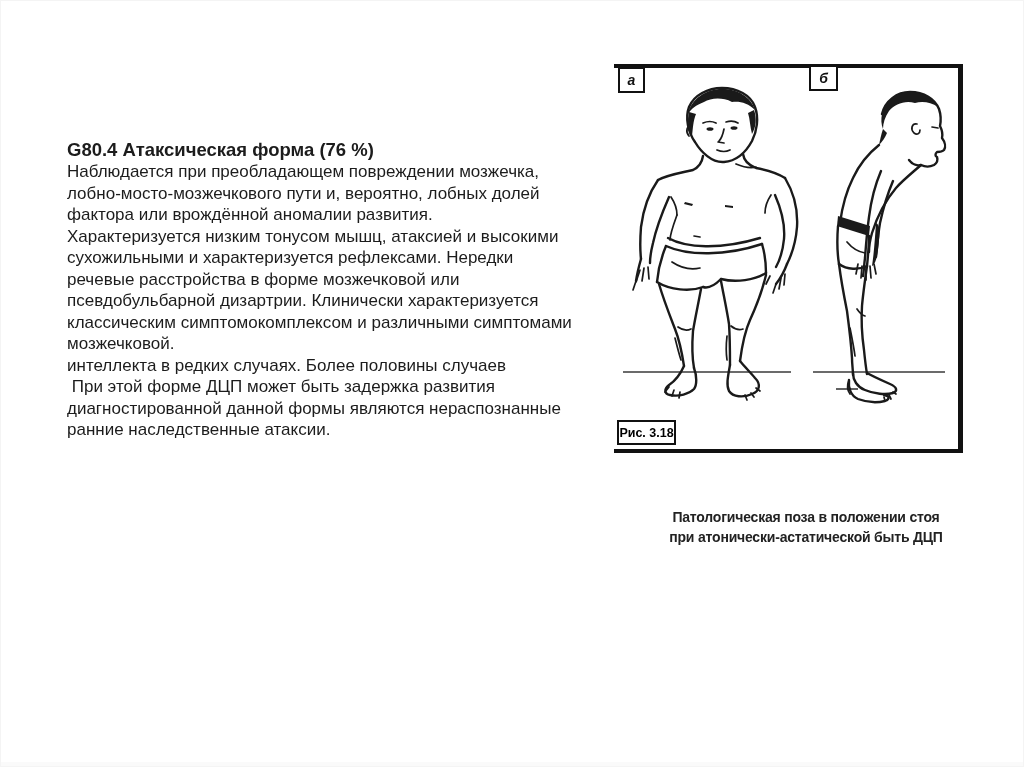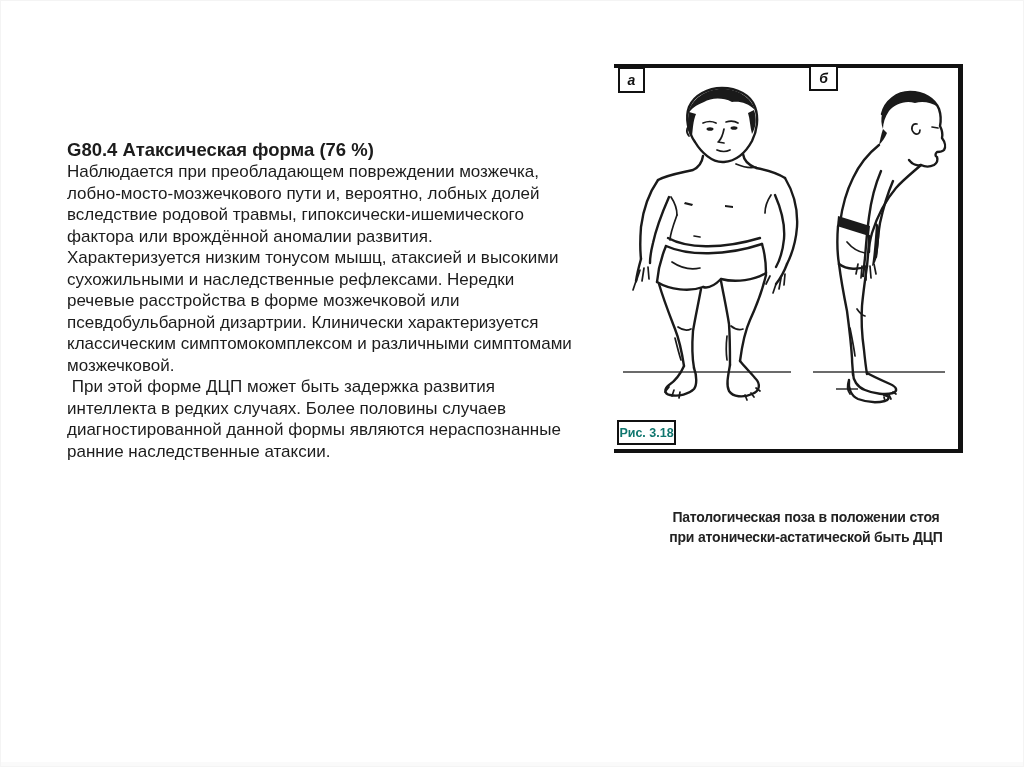--- a/index.html
+++ b/index.html
@@ -15,49 +15,48 @@
 
   
   .panel{position:absolute;left:613px;top:63px;width:349px;height:389px;box-sizing:border-box;
          border-top:4px solid #111;border-right:5px solid #111;border-bottom:4px solid #111;background:#fff;}
   .panel svg{position:absolute;left:0;top:0;}
   .label-box{position:absolute;background:#fff;border:2px solid #111;display:flex;align-items:center;justify-content:center;
              font-weight:700;font-style:italic;font-size:14px;line-height:1;color:#111;}
   .label-a{left:4px;top:-1px;width:23px;height:22px;}
   .label-b{left:195px;top:-3px;width:25px;height:22px;}
   .ris-box{position:absolute;left:3px;top:352px;width:55px;height:21px;background:#fff;border:2px solid #111;
-           display:flex;align-items:center;justify-content:center;font-weight:700;font-size:12.5px;color:#0f766e;white-space:pre;}
+           display:flex;align-items:center;justify-content:center;font-weight:700;font-size:12.5px;color:#000000;white-space:pre;}
 
   .caption{position:absolute;left:628px;top:463px;width:354px;text-align:center;
            font-weight:700;font-size:14px;line-height:19.5px;color:#222;letter-spacing:-0.2px;margin-top:44px;}
 
   .stroke{fill:none;stroke:#1a1a1a;stroke-width:2.4;stroke-linecap:round;stroke-linejoin:round;}
   .thin{fill:none;stroke:#1a1a1a;stroke-width:1.7;stroke-linecap:round;}
   .fill{fill:#1a1a1a;stroke:none;}
   .ground{stroke:#3a3a3a;stroke-width:1.6;}
 </style>
 </head>
 <body>
 
 <div class="slide">
 
   <div class="text-block">
     <div class="tb-title">G80.4 Атаксическая форма (76 %)</div>
     <div class="tb-line">Наблюдается при преобладающем повреждении мозжечка,</div>
     <div class="tb-line">лобно-мосто-мозжечкового пути и, вероятно, лобных долей</div>
-    <div class="tb-line">вследствие родовой травмы, гипоксически-ишемического</div>
     <div class="tb-line">фактора или врождённой аномалии развития.</div>
     <div class="tb-line">Характеризуется низким тонусом мышц, атаксией и высокими</div>
-    <div class="tb-line">сухожильными и наследственные рефлексами. Нередки</div>
+    <div class="tb-line">сухожильными и характеризуется рефлексами. Нередки</div>
     <div class="tb-line">речевые расстройства в форме мозжечковой или</div>
     <div class="tb-line">псевдобульбарной дизартрии. Клинически характеризуется</div>
     <div class="tb-line">классическим симптомокомплексом и различными симптомами</div>
     <div class="tb-line">мозжечковой.</div>
+    <div class="tb-line">интеллекта в редких случаях. Более половины случаев</div>
     <div class="tb-line"> При этой форме ДЦП может быть задержка развития</div>
-    <div class="tb-line">интеллекта в редких случаях. Более половины случаев</div>
     <div class="tb-line">диагностированной данной формы являются нераспознанные</div>
     <div class="tb-line">ранние наследственные атаксии.</div>
   </div>
 
   <div class="panel">
     <svg width="344" height="381" viewBox="0 0 344 381">
 
       <line class="ground" x1="9" y1="304" x2="177" y2="304"></line>
       <line class="ground" x1="199" y1="304" x2="331" y2="304"></line>
       <line class="ground" x1="222" y1="321" x2="244" y2="321"></line>

